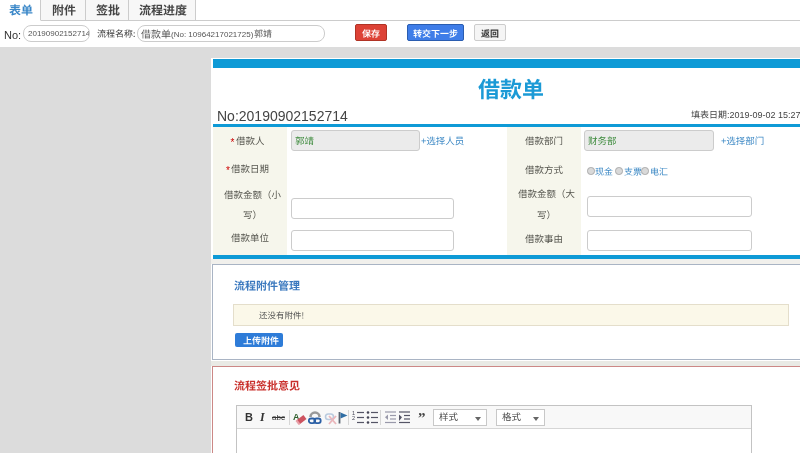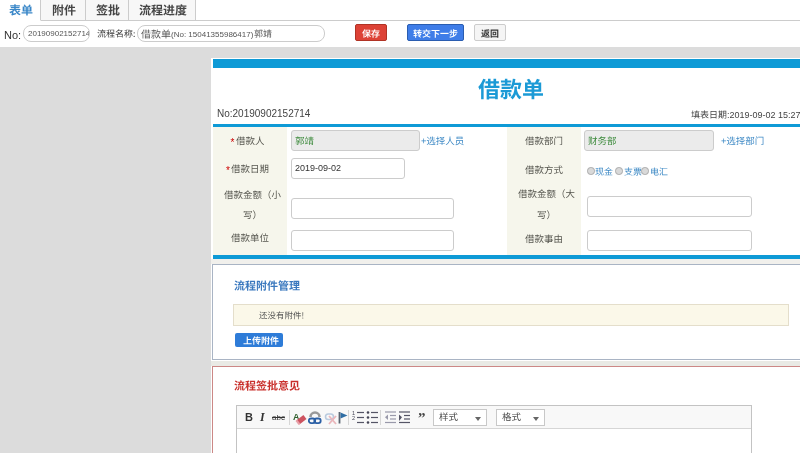--- a/index.html
+++ b/index.html
@@ -42,37 +42,36 @@
   <div class="tab active" style="left:0; width:41px;"></div>
   <div class="tab" style="left:41px; width:45px;"></div>
   <div class="tab" style="left:86px; width:43px;"></div>
   <div class="tab" style="left:129px; width:67px;"></div>
 </div>
 
 <div id="toolbar">
   <span class="abs" style="left:4px; top:8px; font-size:11px; color:#333;">No:</span>
   <div class="tbinput" style="left:23px; top:4px; width:67px;">20190902152714</div>
   <div class="tbinput" style="left:137px; top:4px; width:188px;"></div>
-  <span class="abs" style="left:171px; top:8.5px; font-size:8px; color:#555; z-index:6;">(No: 15041355986417)</span>
+  <span class="abs" style="left:171px; top:8.5px; font-size:8px; color:#555; z-index:6;">(No: 10964217021725)</span>
   <div class="btn" style="left:355px; width:32px; background:#dd4236; border:1px solid #b03325;"></div>
   <div class="btn" style="left:407px; width:57px; background:#3f7de8; border:1px solid #2a5db0;"></div>
   <div class="btn" style="left:474px; width:32px; background:#f5f5f5; border:1px solid #ccc;"></div>
 </div>
 
 <div id="graybg"></div>
 
 <div id="panel">
   <div class="cyan" style="left:2px; top:1px; width:698px; height:9px;"></div>
-  <div class="abs" style="left:6px; top:50px; font-size:10px; color:#444;text-align:center;">No:20190902152714</div>
+  <div class="abs" style="left:6px; top:50px; font-size:14px; color:#444;text-align:center;">No:20190902152714</div>
   <div class="cyan" style="left:2px; top:66px; width:698px; height:3px;"></div>
   <div class="flabel" style="left:2px; top:69px; width:74px; height:128px;"></div>
   <div class="flabel" style="left:296px; top:69px; width:74px; height:128px;"></div>
   <div class="finput dis" style="left:80px; top:72px; width:129px;"></div>
   <div class="finput dis" style="left:373px; top:72px; width:130px;"></div>
-  <div class="finput" style="left:80px; top:100px; width:114px;">2019-09-02</div>
   <div class="abs" style="left:376px; top:105px; width:200px; height:16px;">
     <span class="radio" style="left:0;"></span>
     <span class="radio" style="left:28px;"></span>
     <span class="radio" style="left:54px;"></span>
   </div>
   <div class="finput" style="left:80px; top:140px; width:163px;"></div>
   <div class="finput" style="left:376px; top:138px; width:165px;"></div>
   <div class="finput" style="left:80px; top:172px; width:163px;"></div>
   <div class="finput" style="left:376px; top:172px; width:165px;"></div>
   <div class="cyan" style="left:2px; top:197px; width:698px; height:3.5px;"></div>

